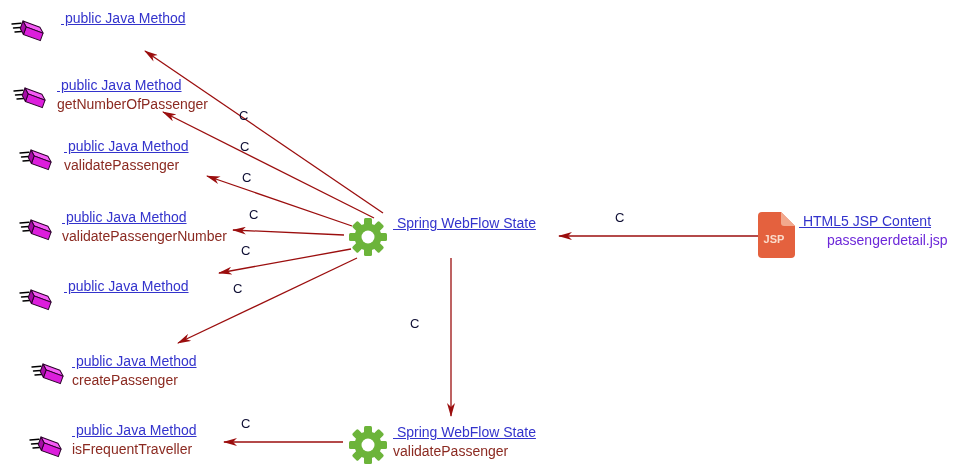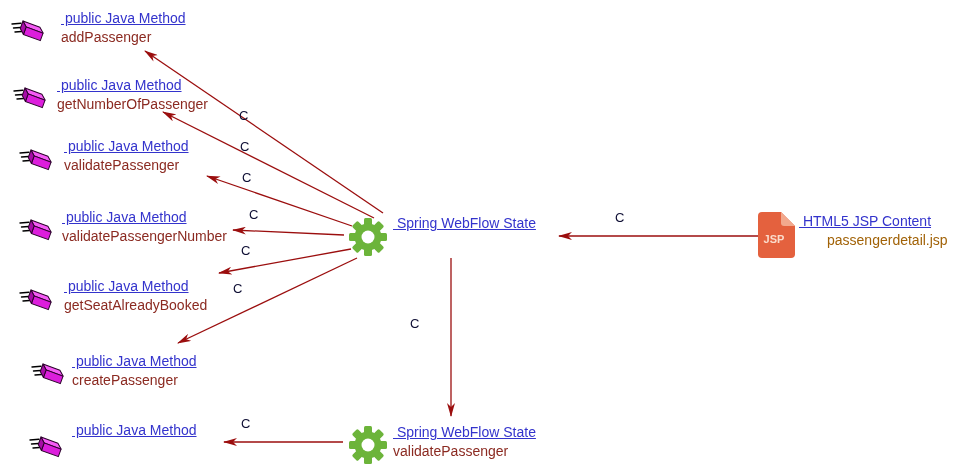--- a/index.html
+++ b/index.html
@@ -70,21 +70,20 @@
         </g>
         <g transform="translate(13,8) rotate(20)" stroke="#2a002a" stroke-width="1" stroke-linejoin="round">
           <polygon class="mi-top" points="0,0 18,0 23,4.5 5,4.5" fill="#f55cf5"></polygon>
           <polygon class="mi-front" points="5,4.5 23,4.5 23,12.5 5,12.5" fill="#dc1edc"></polygon>
           <polygon class="mi-side" points="0,0 5,4.5 5,12.5 0,8" fill="#a80ba8"></polygon>
         </g>
       </svg>
     </span>
     <div class="labels" style="left: 61px; top: 10px;">
       <a class="type-link" style="color: rgb(51, 51, 204);">&nbsp;public Java Method</a>
-      <div class="node-name" style="color: rgb(139, 42, 33);">addPassenger</div>
     </div>
   </div>
 
   <div class="node">
     <span class="icon" style="width: 38px; height: 30px; left: 12px; top: 80px;">
       <svg width="38" height="30" viewBox="0 0 38 30">
         <g stroke="#000000" stroke-width="1.4" stroke-linecap="round">
           <line x1="2" y1="11" x2="11" y2="10.3"></line>
           <line x1="3.5" y1="15" x2="14" y2="14.2"></line>
           <line x1="5" y1="19" x2="11.5" y2="18.5"></line>
@@ -154,21 +153,20 @@
         </g>
         <g transform="translate(13,8) rotate(20)" stroke="#2a002a" stroke-width="1" stroke-linejoin="round">
           <polygon class="mi-top" points="0,0 18,0 23,4.5 5,4.5" fill="#f55cf5"></polygon>
           <polygon class="mi-front" points="5,4.5 23,4.5 23,12.5 5,12.5" fill="#dc1edc"></polygon>
           <polygon class="mi-side" points="0,0 5,4.5 5,12.5 0,8" fill="#a80ba8"></polygon>
         </g>
       </svg>
     </span>
     <div class="labels" style="left: 64px; top: 278px;">
       <a class="type-link" style="color: rgb(51, 51, 204);">&nbsp;public Java Method</a>
-      <div class="node-name" style="color: rgb(139, 42, 33);">getSeatAlreadyBooked</div>
     </div>
   </div>
 
   <div class="node">
     <span class="icon" style="width: 38px; height: 30px; left: 30px; top: 356px;">
       <svg width="38" height="30" viewBox="0 0 38 30">
         <g stroke="#000000" stroke-width="1.4" stroke-linecap="round">
           <line x1="2" y1="11" x2="11" y2="10.3"></line>
           <line x1="3.5" y1="15" x2="14" y2="14.2"></line>
           <line x1="5" y1="19" x2="11.5" y2="18.5"></line>
@@ -196,20 +194,21 @@
         </g>
         <g transform="translate(13,8) rotate(20)" stroke="#2a002a" stroke-width="1" stroke-linejoin="round">
           <polygon class="mi-top" points="0,0 18,0 23,4.5 5,4.5" fill="#f55cf5"></polygon>
           <polygon class="mi-front" points="5,4.5 23,4.5 23,12.5 5,12.5" fill="#dc1edc"></polygon>
           <polygon class="mi-side" points="0,0 5,4.5 5,12.5 0,8" fill="#a80ba8"></polygon>
         </g>
       </svg>
     </span>
     <div class="labels" style="left: 72px; top: 422px;">
       <a class="type-link" style="color: rgb(51, 51, 204);">&nbsp;public Java Method</a>
+      <div class="node-name" style="color: rgb(139, 42, 33);">isFrequentTraveller</div>
     </div>
   </div>
 
   <div class="node">
     <span class="icon" style="width: 40px; height: 40px; left: 348px; top: 217px;">
       <svg width="40" height="40" viewBox="0 0 40 40">
         <g class="gear-fill" fill="#6cb43a">
           <rect x="16" y="1" width="8" height="9" rx="1.5"></rect>
           <rect x="16" y="30" width="8" height="9" rx="1.5"></rect>
           <rect x="1" y="16" width="9" height="8" rx="1.5"></rect>
@@ -258,17 +257,17 @@
   <div class="node">
     <span class="icon" style="width: 40px; height: 48px; left: 756px; top: 211px;">
       <svg width="40" height="48" viewBox="0 0 40 48">
         <path class="jsp-body" d="M6 1 h19 l14 14 v28 a4 4 0 0 1 -4 4 H6 a4 4 0 0 1 -4 -4 V5 a4 4 0 0 1 4 -4 z" fill="#e4613e"></path>
         <path class="jsp-fold" d="M25 1 l14 14 h-11 a3 3 0 0 1 -3 -3 z" fill="#f2a98e"></path>
         <text class="jsp-label" x="18" y="32" font-size="11" font-weight="bold" text-anchor="middle" fill="#fadbcb">JSP</text>
       </svg>
     </span>
     <div class="labels" style="left: 799px; top: 213px;">
       <a class="type-link" style="color: rgb(51, 51, 204);">&nbsp;HTML5 JSP Content</a>
-      <div class="node-name" style="color: #a16207; padding-left: 28px;">passengerdetail.jsp</div>
+      <div class="node-name" style="color: #6d28d9; padding-left: 28px;">passengerdetail.jsp</div>
     </div>
   </div>
 </div>
 </div>
 
 </body></html>

